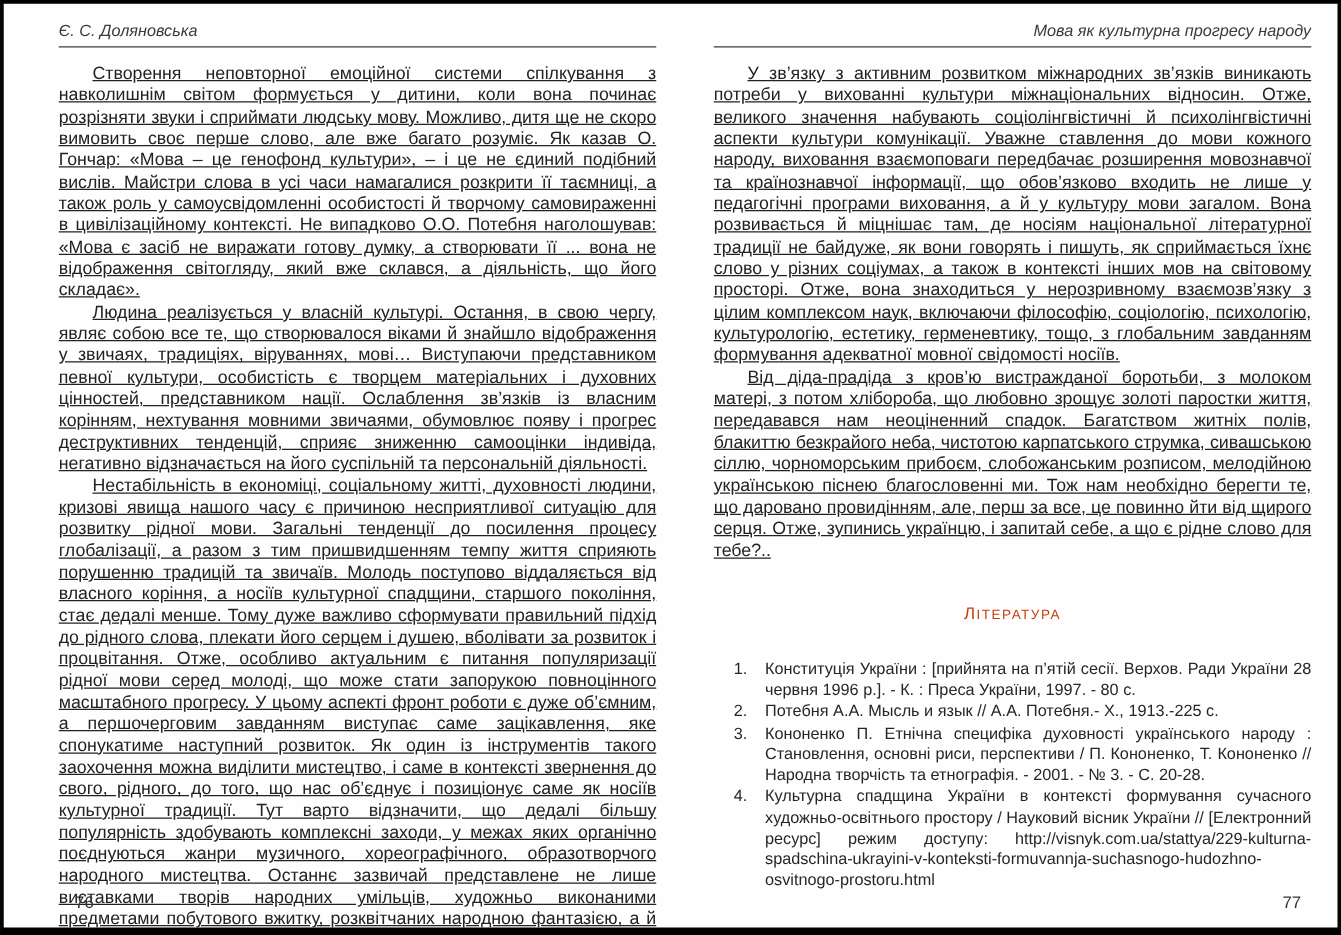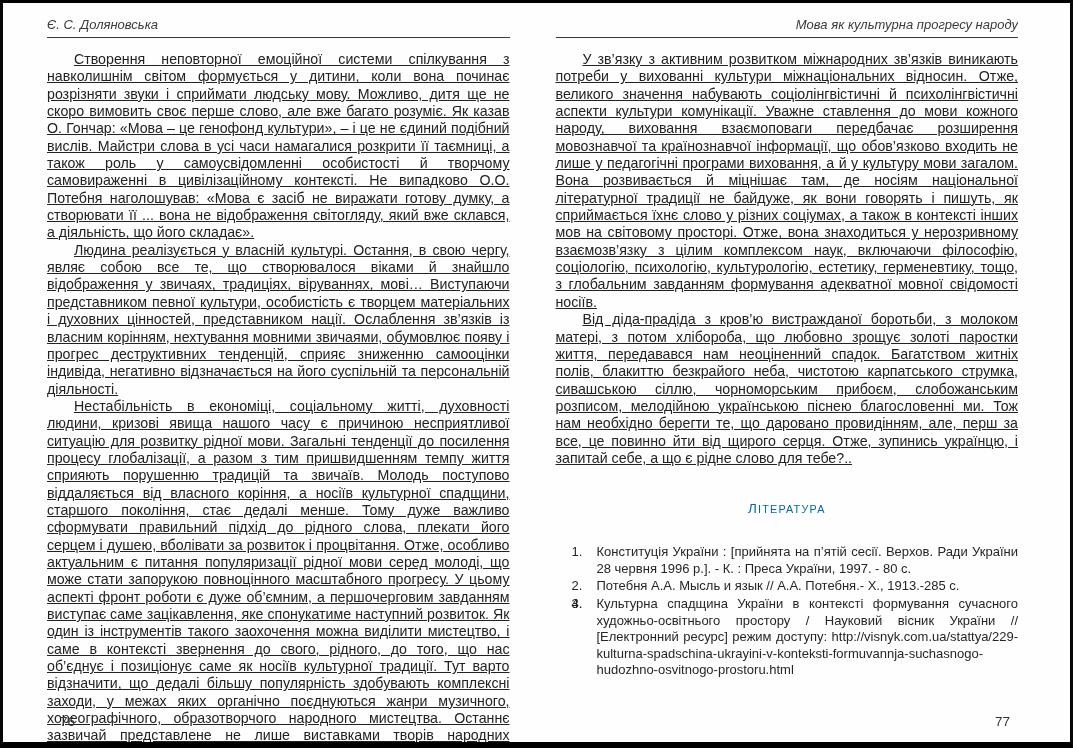--- a/index.html
+++ b/index.html
@@ -15,21 +15,21 @@
     border-bottom: 6px solid #000;
     overflow: hidden;
     font-family: "Liberation Sans", sans-serif;
     color: #232323;
   }
   .spread {
     display: flex;
     gap: 46px;
     height: 100%;
     box-sizing: border-box;
-    padding: 14px 52px 0 44px;
+    padding: 14px 21px 0 44px;
   }
   .page {
     flex: 1 1 0;
     position: relative;
     min-width: 0;
   }
   .running-head {
     font-style: italic;
     font-size: 13px;
     color: #3a3a3a;
@@ -47,21 +47,21 @@
     color: #222;
   }
   .page-body p {
     margin: 0;
     text-indent: 27px;
     text-decoration: underline;
   }
   .lit-heading {
     text-align: center;
     margin: 32px 0 27px 0;
-    color: #0369a1;
+    color: #c2410c;
     letter-spacing: 1.2px;
     font-weight: 400;
   }
   .lit-heading .cap  { font-size: 13.5px; }
   .lit-heading .rest { font-size: 10.8px; }
   .refs {
     list-style: none;
     margin: 0;
     padding: 0;
     font-size: 13px;
@@ -118,24 +118,25 @@
       <div class="lit-heading">
         <span class="cap">Л</span><span class="rest">ІТЕРАТУРА</span>
       </div>
       <ol class="refs">
         <li>
           <span class="ref-num">1.</span>
           <span class="ref-text">Конституція України : [прийнята на п’ятій сесії. Верхов. Ради України 28 червня 1996 р.]. - К. : Преса України, 1997. - 80 с.</span>
         </li>
         <li>
           <span class="ref-num">2.</span>
-          <span class="ref-text">Потебня А.А. Мысль и язык // А.А. Потебня.- Х., 1913.-285 с.</span>
+          <span class="ref-text">Потебня А.А. Мысль и язык // А.А. Потебня.- Х., 1913.-225 с.</span>
         </li>
         <li>
           <span class="ref-num">3.</span>
+          <span class="ref-text">Кононенко П. Етнічна специфіка духовності українського народу : Становлення, основні риси, перспективи / П. Кононенко, Т. Кононенко // Народна творчість та етнографія. - 2001. - № 3. - С. 20-28.</span>
         </li>
         <li>
           <span class="ref-num">4.</span>
           <span class="ref-text">Культурна спадщина України в контексті формування сучасного художньо-освітнього простору / Науковий вісник України // [Електронний ресурс] режим доступу: http://visnyk.com.ua/stattya/229-kulturna-spadschina-ukrayini-v-konteksti-formuvannja-suchasnogo-hudozhno-osvitnogo-prostoru.html</span>
         </li>
       </ol>
       <div class="pagenum pos-right">77</div>
     </div>
 
   </div>

